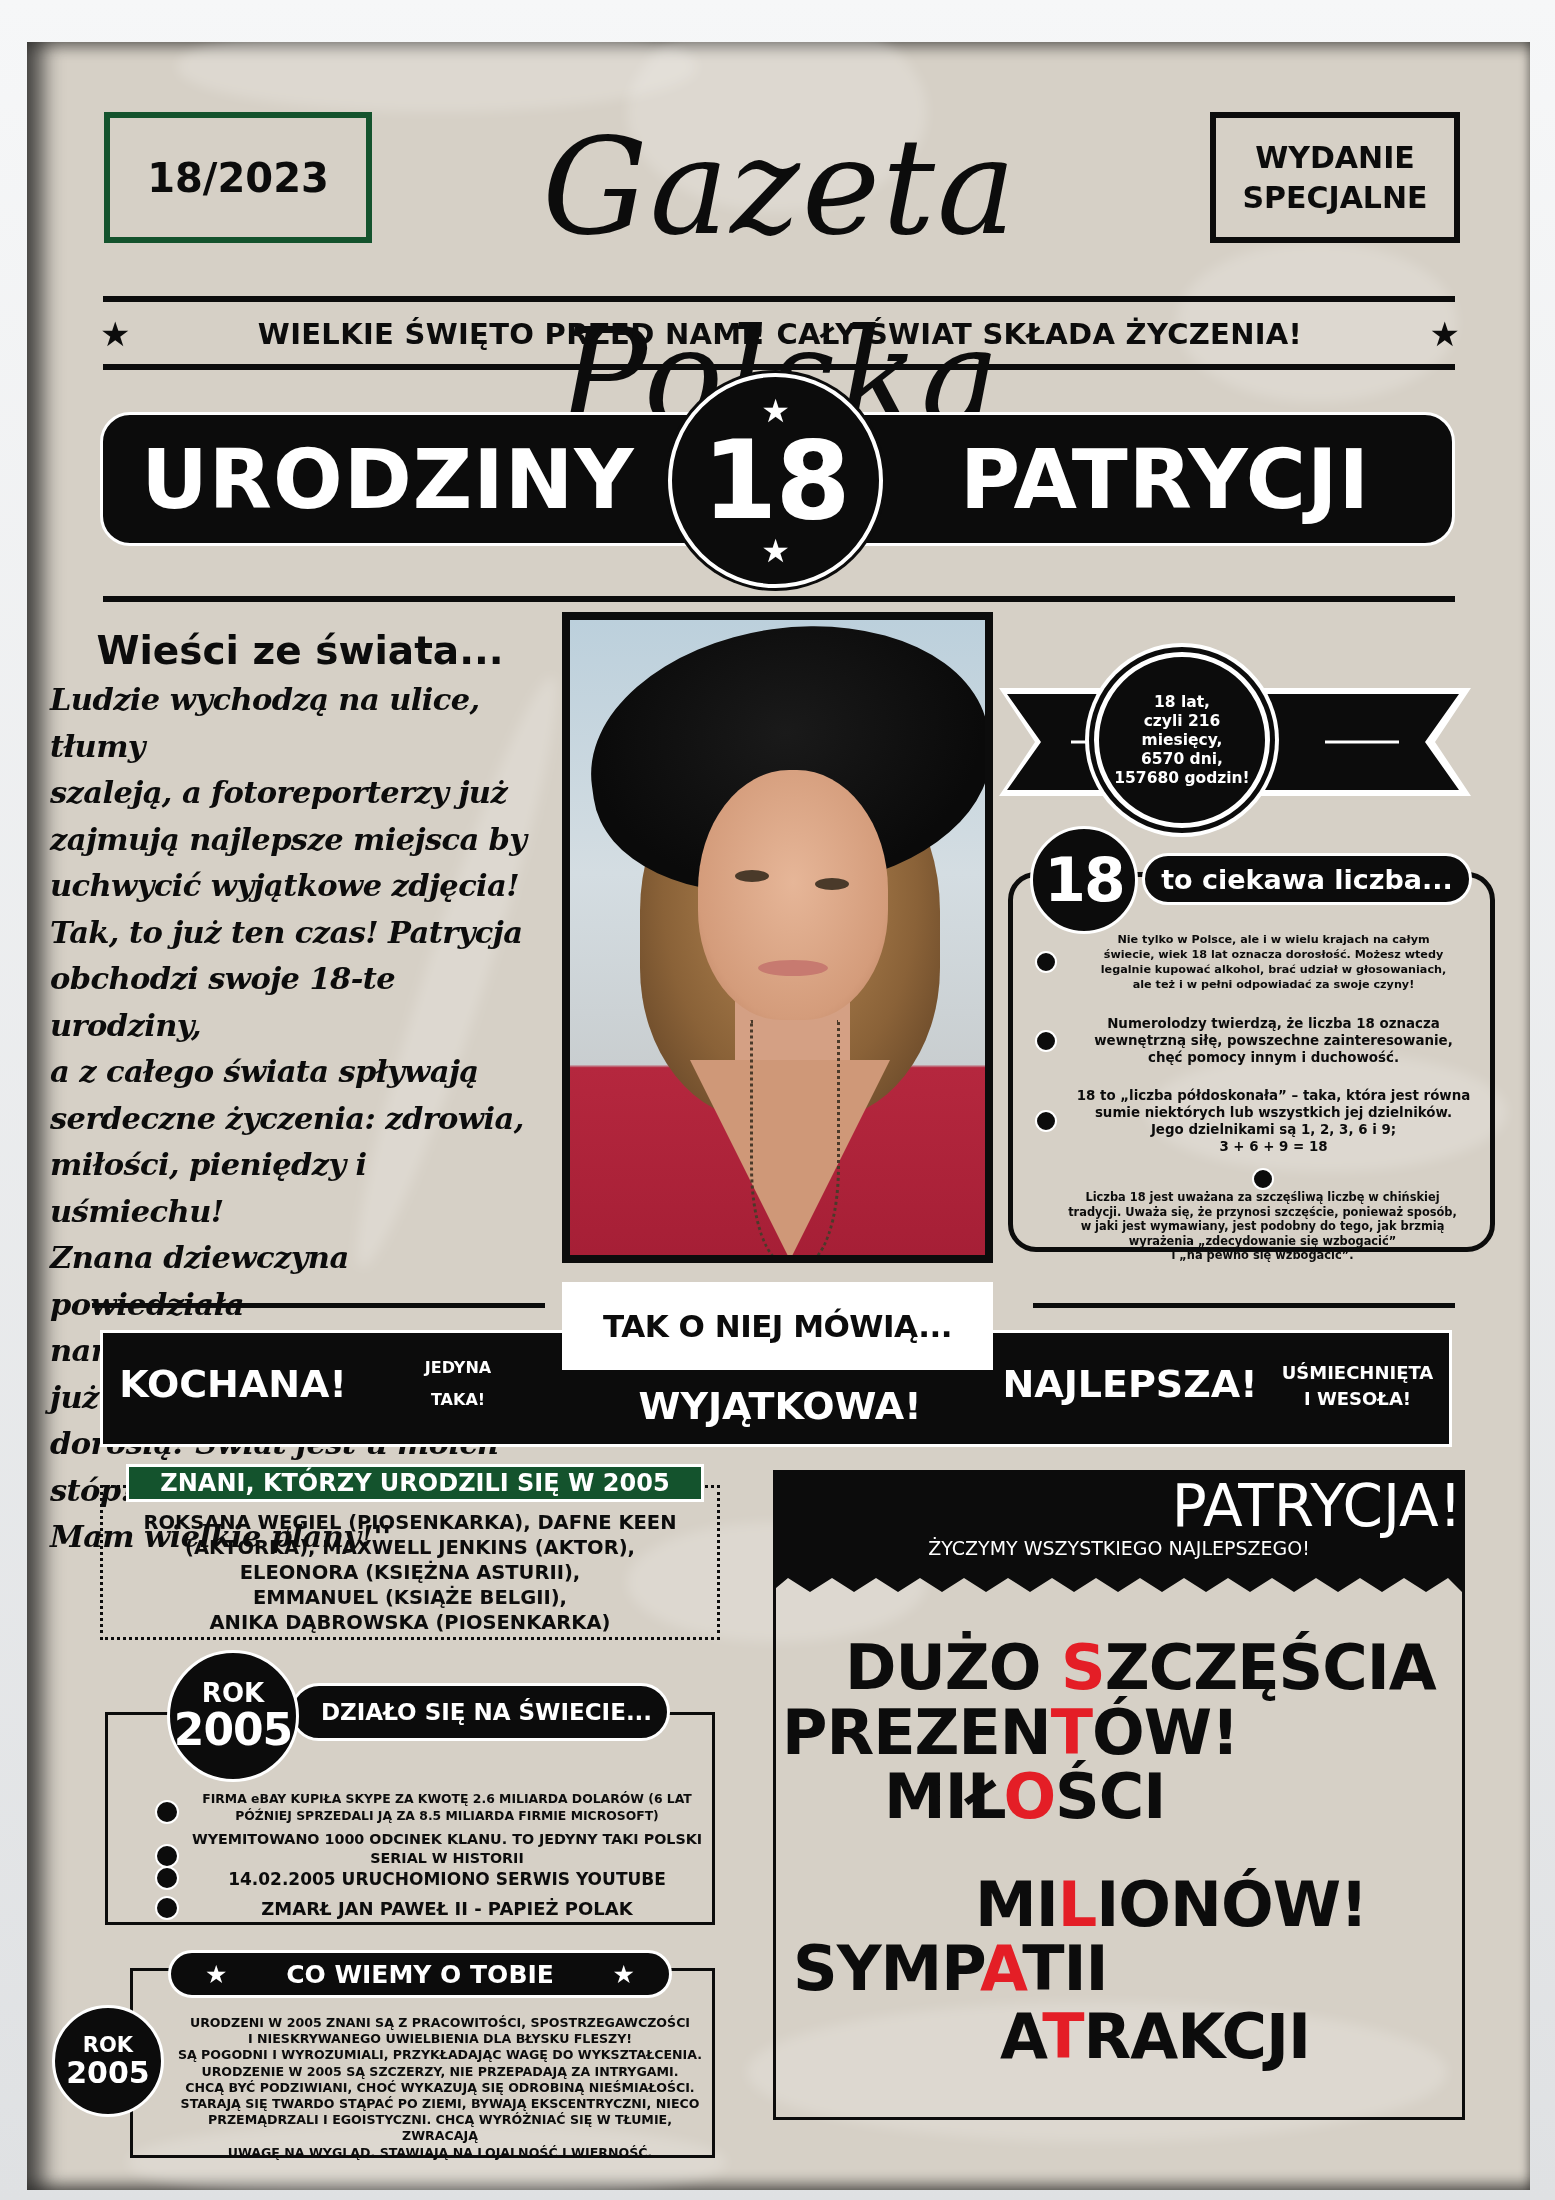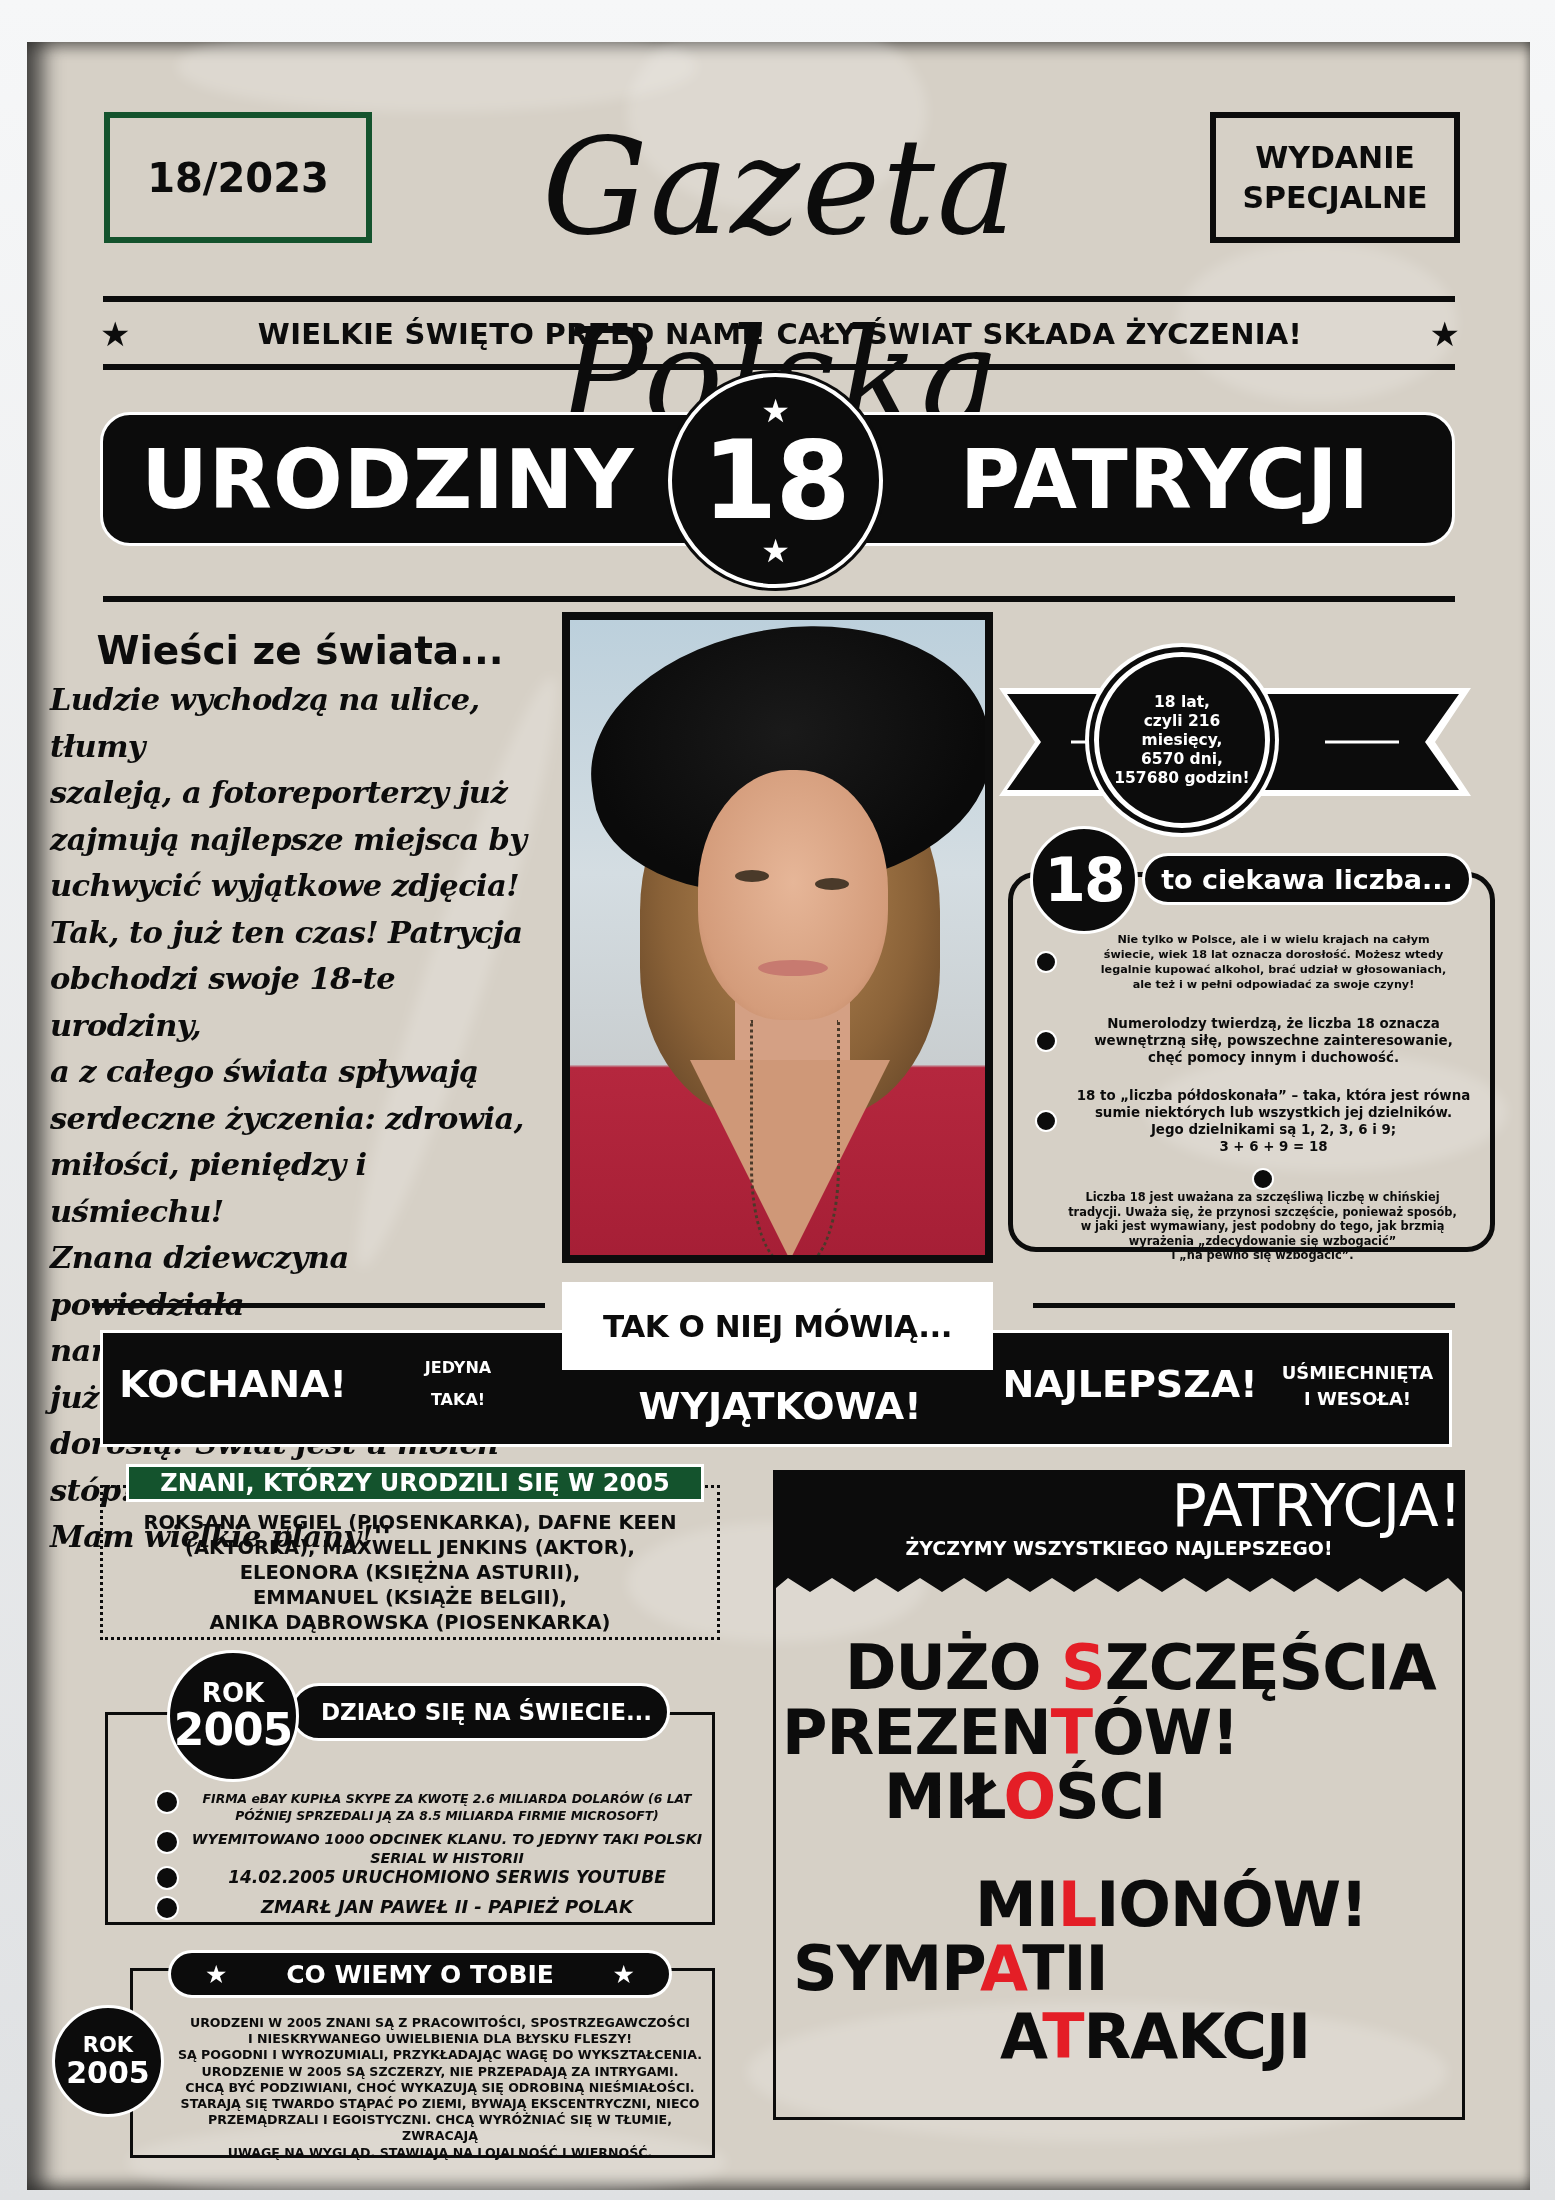--- a/index.html
+++ b/index.html
@@ -97,40 +97,40 @@
   .znani-body { left: 110px; top: 1510px; width: 600px; text-align: center; font-weight: bold; font-size: 19.5px; line-height: 25px; }
 
   
   .dz-box { left: 105px; top: 1712px; width: 610px; height: 213px; border: 3px solid #0c0c0c; }
   .dz-pill { left: 290px; top: 1683px; width: 380px; height: 58px; background: #0c0c0c; border: 3px solid #fff;
     border-radius: 29px; color: #fff; font-weight: bold; font-size: 23px; display: flex; align-items: center;
     padding-left: 28px; }
   .dz-circle { left: 167px; top: 1650px; width: 132px; height: 132px; border-radius: 50%; background: #0c0c0c;
     border: 3px solid #fff; color: #fff; display: flex; flex-direction: column; align-items: center;
     justify-content: center; font-weight: bold; }
-  .ev { position: absolute; left: 155px; width: 560px; display: flex; align-items: flex-start; font-style: italic; }
+  .ev { position: absolute; left: 155px; width: 560px; display: flex; align-items: flex-end; }
   .ev .dot { width: 24px; height: 24px; flex: 0 0 24px; }
   .ev .t { flex: 1; text-align: center; font-weight: bold; }
 
   
   .cw-box { left: 130px; top: 1968px; width: 585px; height: 190px; border: 3px solid #0c0c0c; }
   .cw-pill { left: 168px; top: 1950px; width: 504px; height: 48px; background: #0c0c0c; border: 3px solid #fff;
     border-radius: 24px; color: #fff; font-weight: bold; font-size: 25px; display: flex; align-items: center;
     justify-content: space-between; padding: 0 34px; }
   .cw-circle { left: 52px; top: 2005px; width: 112px; height: 112px; border-radius: 50%; background: #0c0c0c;
     border: 3px solid #fff; color: #fff; display: flex; flex-direction: column; align-items: center;
     justify-content: center; font-weight: bold; }
   .cw-body { left: 175px; top: 2015px; width: 530px; text-align: center; font-weight: bold; font-size: 12.6px; line-height: 16.2px; }
 
   
   .pat-box { left: 773px; top: 1470px; width: 692px; height: 650px; border: 3px solid #0c0c0c; }
   .pat-head { left: 776px; top: 1473px; width: 686px; height: 102px; background: #0c0c0c; }
   .pat-zig { left: 776px; top: 1574px; width: 686px; height: 18px; }
   .pat-title { left: 776px; top: 1473px; width: 686px; text-align: right; color: #fff; font-weight: normal; font-size: 58px; line-height: 66px; }
-  .pat-sub { left: 776px; top: 1537px; width: 686px; text-align: center; color: #fff; font-weight: bold; font-size: 19px; }
+  .pat-sub { left: 776px; top: 1537px; width: 686px; text-align: center; color: #fff; font-weight: normal; font-size: 19px; }
   .wish { position: absolute; font-weight: bold; font-size: 62px; line-height: 1; letter-spacing: -1px; white-space: nowrap; }
   .red { color: #e41e26; }
 </style>
 </head>
 <body>
 
 <div class="frame-outer"></div>
 <div class="paper">
   <div class="smudge" style="left:150px;top:-20px;width:520px;height:90px;"></div>
   <div class="smudge" style="left:600px;top:-30px;width:300px;height:200px;"></div>

